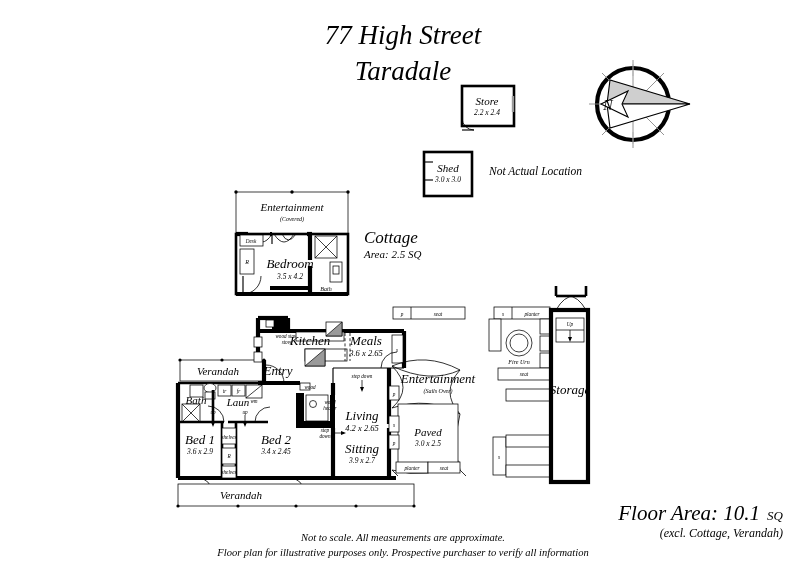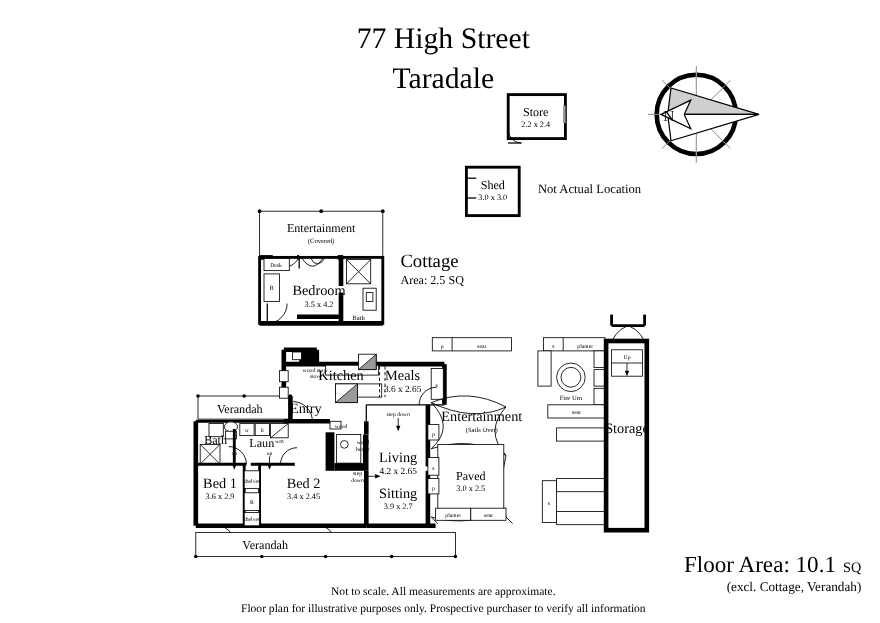--- a/index.html
+++ b/index.html
@@ -7,21 +7,21 @@
     margin: 0; padding: 0;
     background: #ffffff;
   }
   body {
     width: 800px; height: 566px;
     position: relative;
     font-family: "Liberation Serif", "DejaVu Serif", serif;
     color: #000;
     overflow: hidden;
   }
-  #plan-root { position: absolute; inset: 0; }
+  #plan-root { position: absolute; inset: 0; font-style: italic; }
   svg.plan { position: absolute; left: 0; top: 0; width: 800px; height: 566px; }
 
   
   .t       { font-family: "Liberation Serif", "DejaVu Serif", serif; fill: #000; }
   .title   { font-size: 27px; text-anchor: middle; }
   .roommd  { font-size: 13px; text-anchor: middle; }
   .roomsm  { font-size: 11px; text-anchor: middle; }
   .dims    { font-size: 7.5px; text-anchor: middle; }
   .dims9   { font-size: 8.5px; text-anchor: middle; }
   .tiny    { font-size: 5.2px; text-anchor: middle; }

